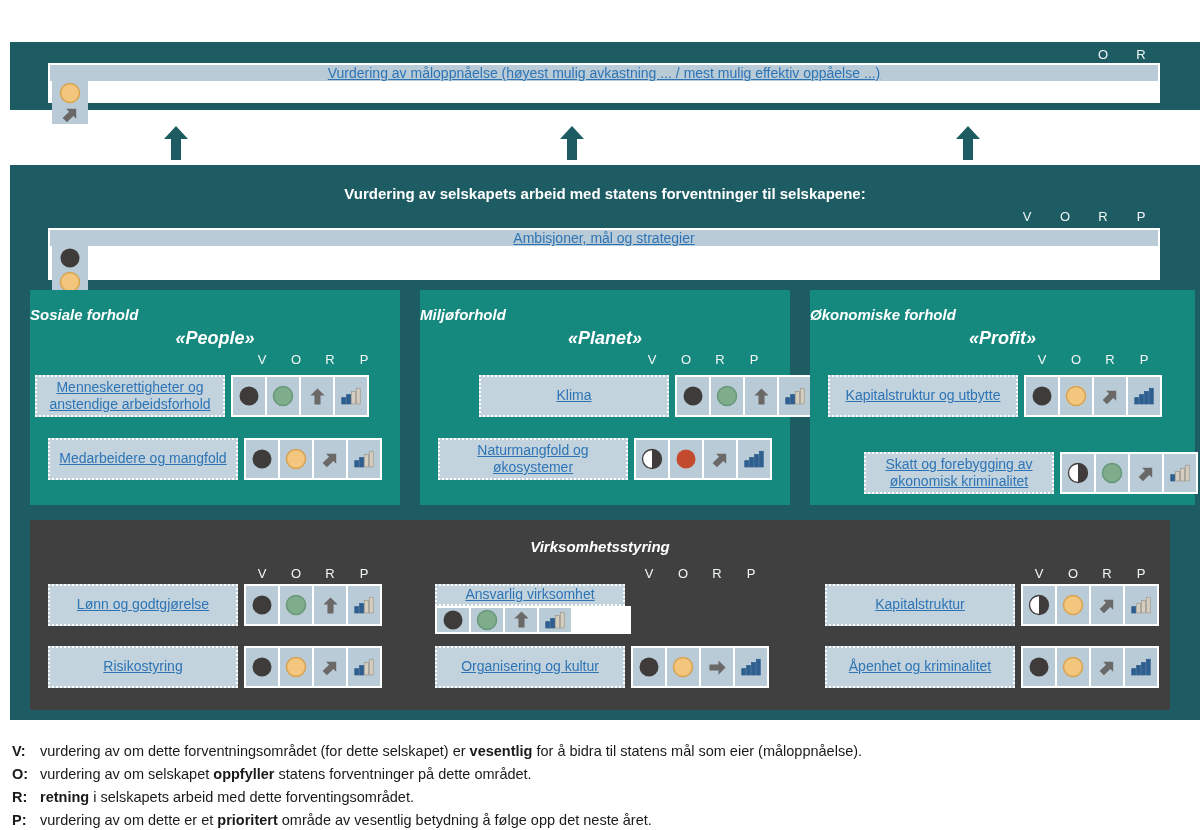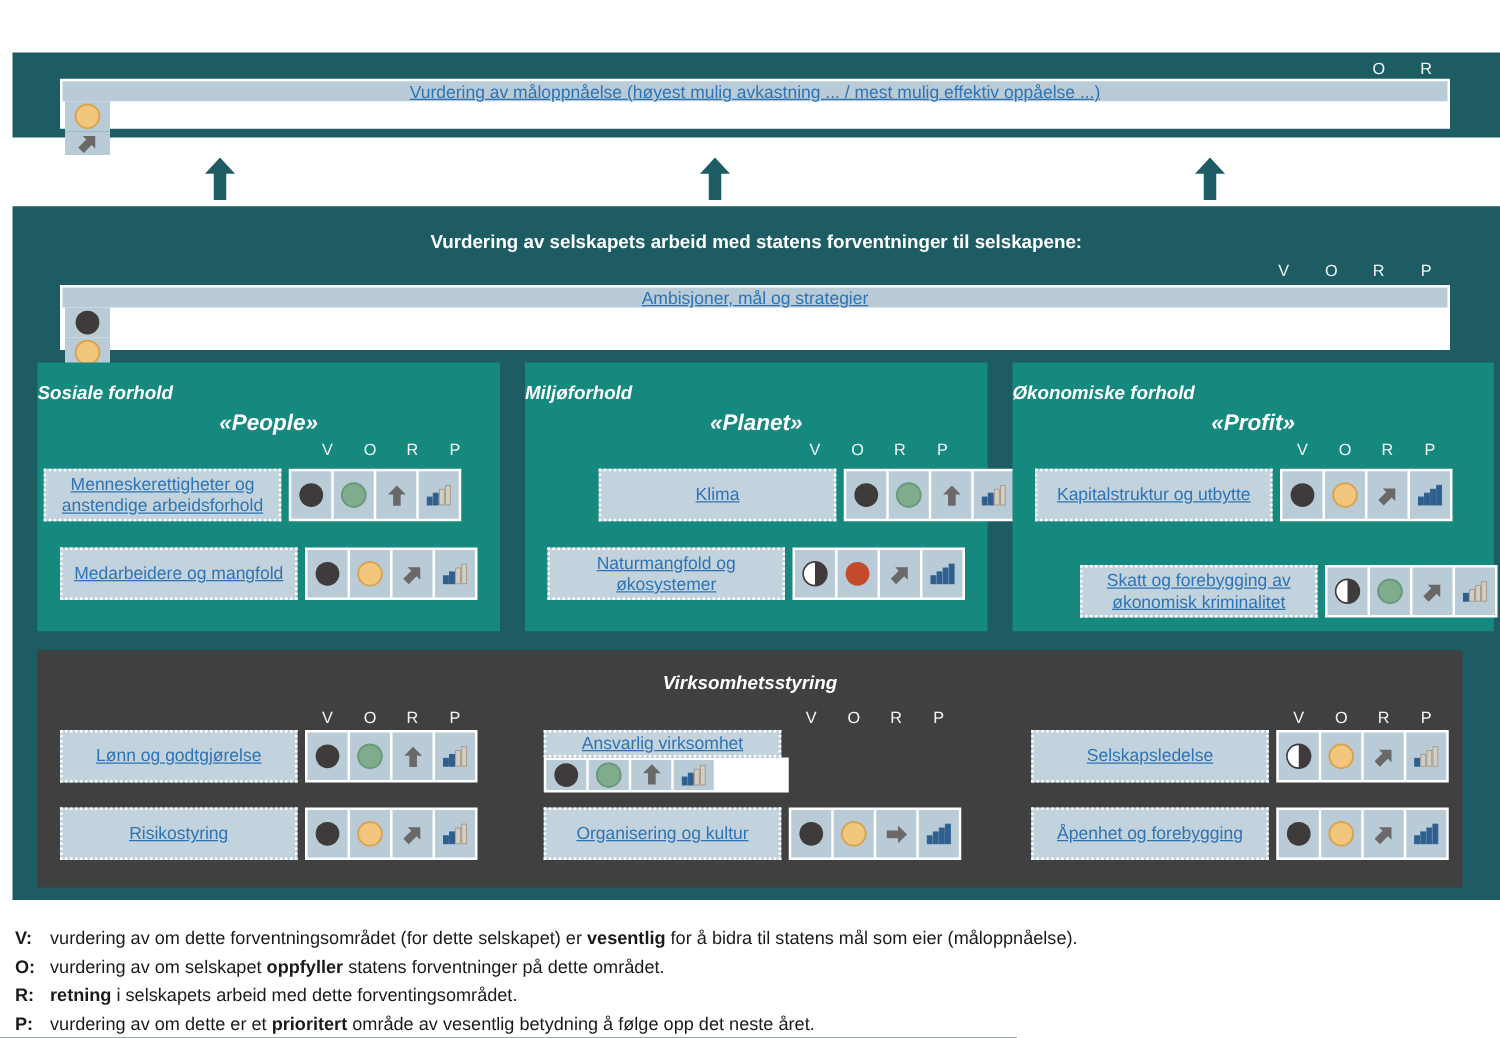--- a/index.html
+++ b/index.html
@@ -501,21 +501,21 @@
         </div>
       </div>
 
       <div class="vorp" style="left:993px; top:46px;">
         <span>V</span>
         <span>O</span>
         <span>R</span>
         <span>P</span>
       </div>
       <div class="item-row" style="left:795px; top:64px;">
-        <div class="item-label">Selskapsledelse</div>
+        <div class="item-label">Kapitalstruktur</div>
         <div class="cellgroup">
           <span class="icell">
               <svg width="24" height="24" viewBox="0 0 24 24">
                 <circle cx="12" cy="12" r="9.5" fill="#ffffff"></circle>
                 <path d="M12 2.5 A9.5 9.5 0 0 1 12 21.5 Z" fill="#403B3B"></path>
                 <circle cx="12" cy="12" r="9.5" fill="none" stroke="#403B3B" stroke-width="1.3"></circle>
               </svg>
             </span>
           <span class="icell">
               <svg width="24" height="24" viewBox="0 0 24 24">
@@ -531,21 +531,21 @@
               <svg width="21" height="18" viewBox="-0.8 -0.8 21.6 18.2">
                 <rect x="0" y="10" width="4" height="6.5" fill="#2F5F8F" stroke="#2F5F8F" stroke-width="0.8"></rect>
                 <rect x="5" y="6.800000000000001" width="4" height="9.7" fill="#D5CEC0" stroke="#A39C8F" stroke-width="0.8"></rect>
                 <rect x="10" y="3.5999999999999996" width="4" height="12.9" fill="#D5CEC0" stroke="#A39C8F" stroke-width="0.8"></rect>
                 <rect x="15" y="0.3999999999999986" width="4" height="16.1" fill="#D5CEC0" stroke="#A39C8F" stroke-width="0.8"></rect>
               </svg>
             </span>
         </div>
       </div>
       <div class="item-row" style="left:795px; top:126px;">
-        <div class="item-label">Åpenhet og forebygging</div>
+        <div class="item-label">Åpenhet og kriminalitet</div>
         <div class="cellgroup">
           <span class="icell">
               <svg width="24" height="24" viewBox="0 0 24 24">
                 <circle cx="12" cy="12" r="9.5" fill="#403B3B"></circle>
               </svg>
             </span>
           <span class="icell">
               <svg width="24" height="24" viewBox="0 0 24 24">
                 <circle cx="12" cy="12" r="9.5" fill="#F2C77D" stroke="#D8A452" stroke-width="1.6"></circle>
               </svg>

